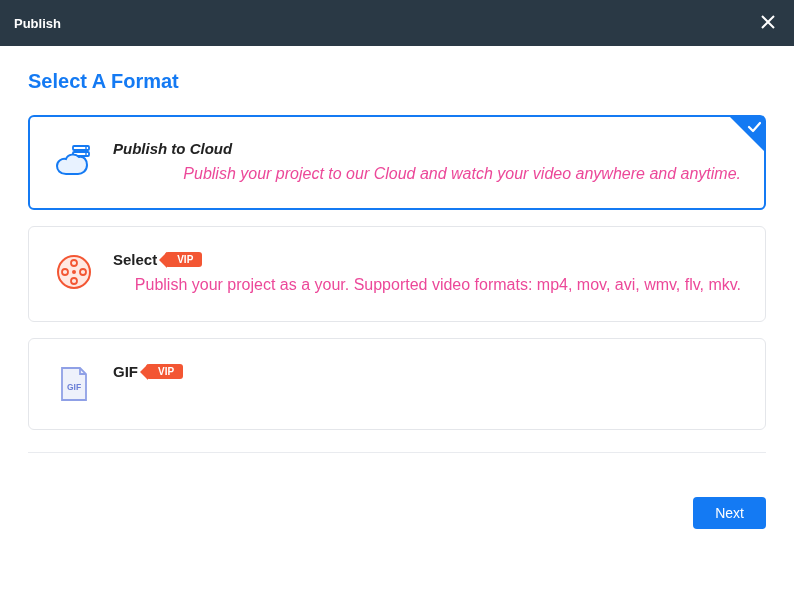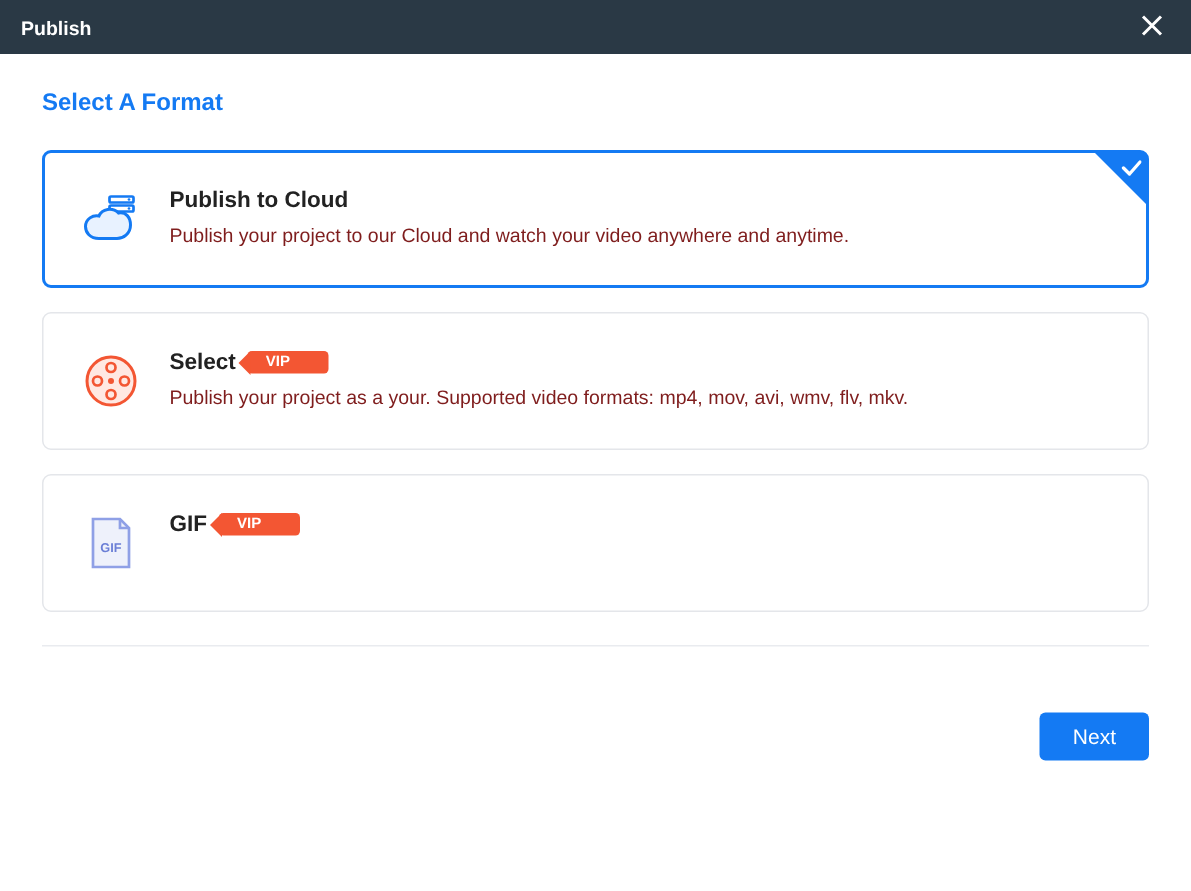--- a/index.html
+++ b/index.html
@@ -4,21 +4,21 @@
 <style>
   * { box-sizing: border-box; margin: 0; padding: 0; }
   body {
     font-family: -apple-system, BlinkMacSystemFont, "Segoe UI", Arial, sans-serif;
     background: #fff;
     width: 794px;
     height: 594px;
     overflow: hidden;
   }
   .titlebar {
-    height: 36px;
+    height: 46px;
     background: #2a3945;
     display: flex;
     align-items: center;
     justify-content: space-between;
     padding: 0 14px;
   }
   .titlebar-title {
     color: #fff;
     font-size: 13px;
     font-weight: 600;
@@ -28,38 +28,39 @@
     font-size: 18px;
     cursor: pointer;
     width: 24px;
     text-align: center;
   }
   .content {
     padding: 24px 28px 0 28px;
   }
   .heading {
     color: #147af3;
-    font-size: 16px;
+    font-size: 20px;
     font-weight: 700;
     margin-bottom: 22px;
   }
   .option-card {
     border: 1px solid #e4e6ea;
     border-radius: 6px;
     padding: 24px 24px 24px 24px;
     display: flex;
     align-items: flex-start;
     gap: 18px;
     margin-bottom: 16px;
     position: relative;
     cursor: pointer;
   }
   .option-card.selected {
     border: 2px solid #147af3;
     padding: 23px 23px 23px 23px;
+    font-style: italic;
   }
   .option-icon {
     width: 42px;
     height: 42px;
     flex-shrink: 0;
     display: flex;
     align-items: center;
     justify-content: center;
   }
   .option-body {
@@ -74,39 +75,40 @@
   .option-title {
     font-size: 15px;
     font-weight: 700;
     color: #222;
   }
   .vip-badge {
     background: #f35633;
     color: #fff;
     font-size: 10px;
     font-weight: 700;
-    padding: 2px 26px 2px 12px;
+    padding: 2px 9px 2px 12px;
     border-radius: 3px;
     position: relative;
   }
   .vip-badge::before {
     content: "";
     position: absolute;
     left: -6px;
     top: 0;
     width: 0;
     height: 0;
     border-top: 8px solid transparent;
     border-bottom: 8px solid transparent;
     border-right: 8px solid #f35633;
   }
   .option-desc {
-    font-size: 13px;
-    color: #7f1d1d;
+    font-size: 16px;
+    color: #ec4899;
     line-height: 1.4;
+    text-align: right;
   }
   .corner-check {
     position: absolute;
     top: 0;
     right: 0;
     width: 0;
     height: 0;
     border-top: 34px solid #147af3;
     border-left: 34px solid transparent;
   }

